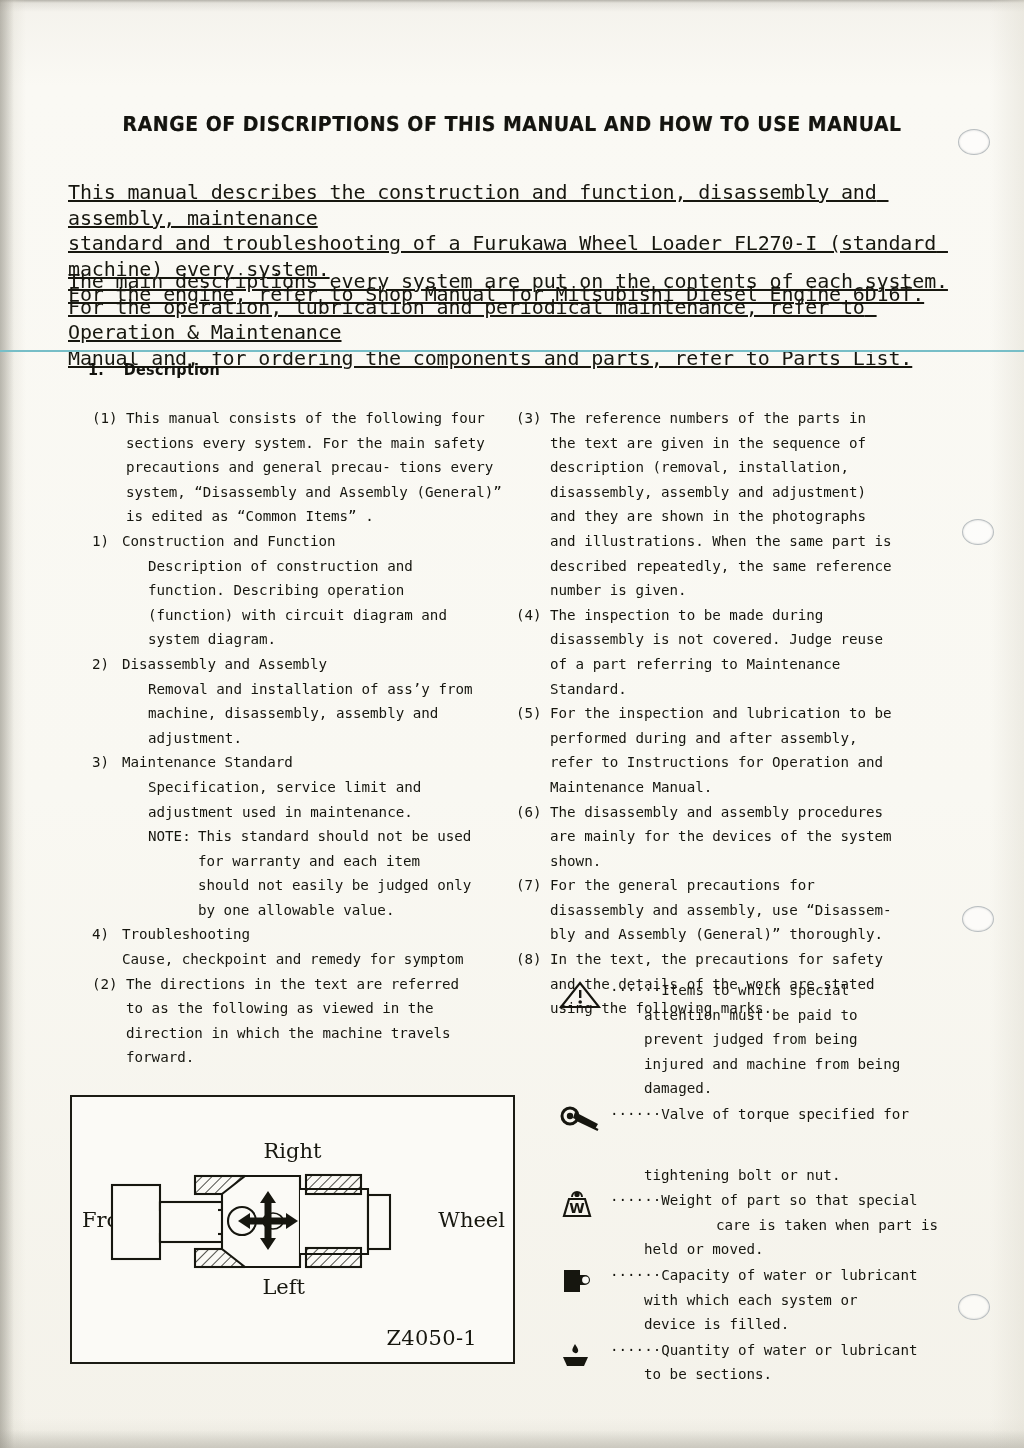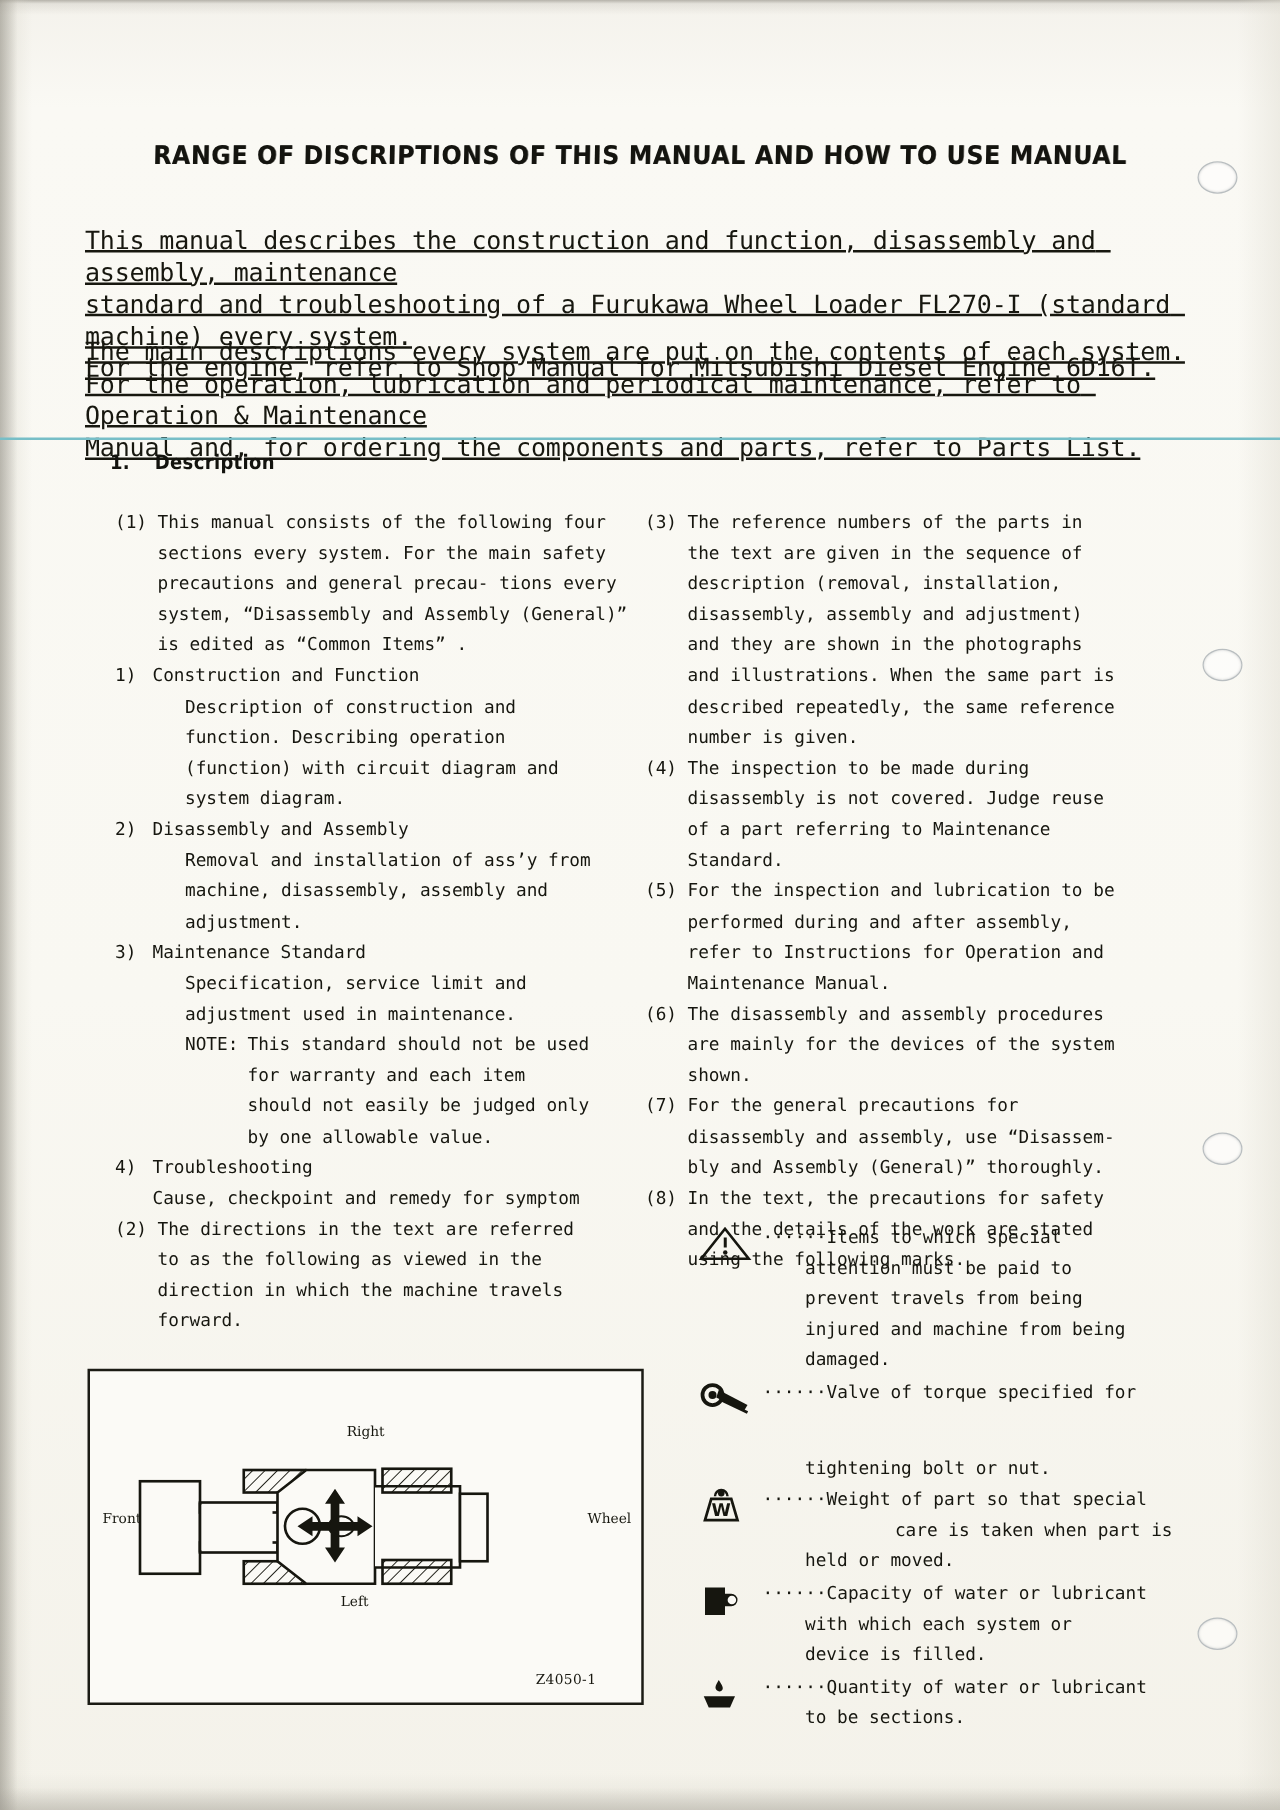--- a/index.html
+++ b/index.html
@@ -167,21 +167,21 @@
     left: 70px;
     top: 1095px;
     width: 441px;
     height: 265px;
     border: 2.6px solid #1b1b14;
     background: #fbfaf6;
   }
   #diagram .lbl {
     position: absolute;
     font-family: "DejaVu Serif", serif;
-    font-size: 11px;
+    font-size: 21px;
     color: #17170f;
   }
   #lbl-front { left: 10px;  top: 111px; }
   #lbl-rear  { right: 8px;  top: 111px; }
   #lbl-right { left: 50%; top: 42px;  transform: translateX(-50%); }
   #lbl-left  { left: 48%; top: 178px; transform: translateX(-50%); }
   #lbl-code  { right: 36px; bottom: 12px; font-size: 15.5px; letter-spacing: 0.3px; }
   #vehicle { position: absolute; left: 38px; top: 72px; }
 </style>
 </head>
@@ -360,21 +360,21 @@
       <div class="mark-icon">
         <svg width="46" height="30" viewBox="0 0 46 30">
           <polygon points="22,3 41,27 3,27" fill="none" stroke="#16160f" stroke-width="2.1"></polygon>
           <rect x="21" y="10" width="2.4" height="8" fill="#16160f"></rect>
           <circle cx="22.2" cy="22" r="1.8" fill="#16160f"></circle>
         </svg>
       </div>
       <div class="mark-text">
         <div><span class="dots">······</span><span>Items to which special</span></div>
         <div style="padding-left:34px;">attention must be paid to</div>
-        <div style="padding-left:34px;">prevent travels from being</div>
+        <div style="padding-left:34px;">prevent judged from being</div>
         <div style="padding-left:34px;">injured and machine from being</div>
         <div style="padding-left:34px;">damaged.</div>
       </div>
     </div>
 
     <div class="mark-row">
       <div class="mark-icon">
         <svg width="46" height="30" viewBox="0 0 46 30">
           <circle cx="12" cy="12" r="8" fill="none" stroke="#16160f" stroke-width="3"></circle>
           <circle cx="12" cy="12" r="3.2" fill="#16160f"></circle>

